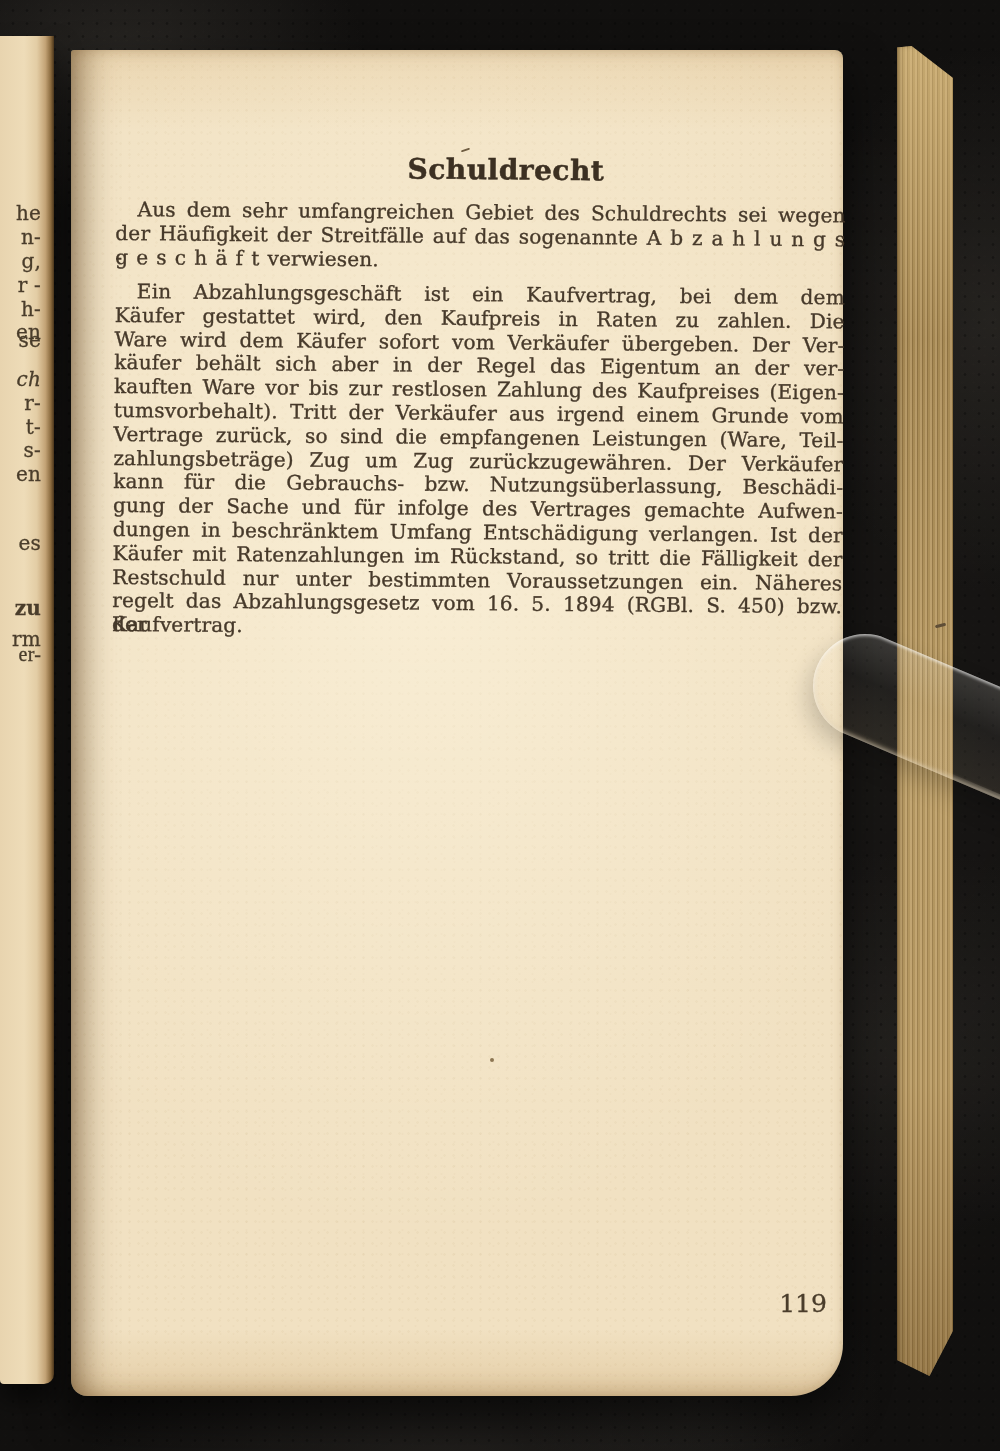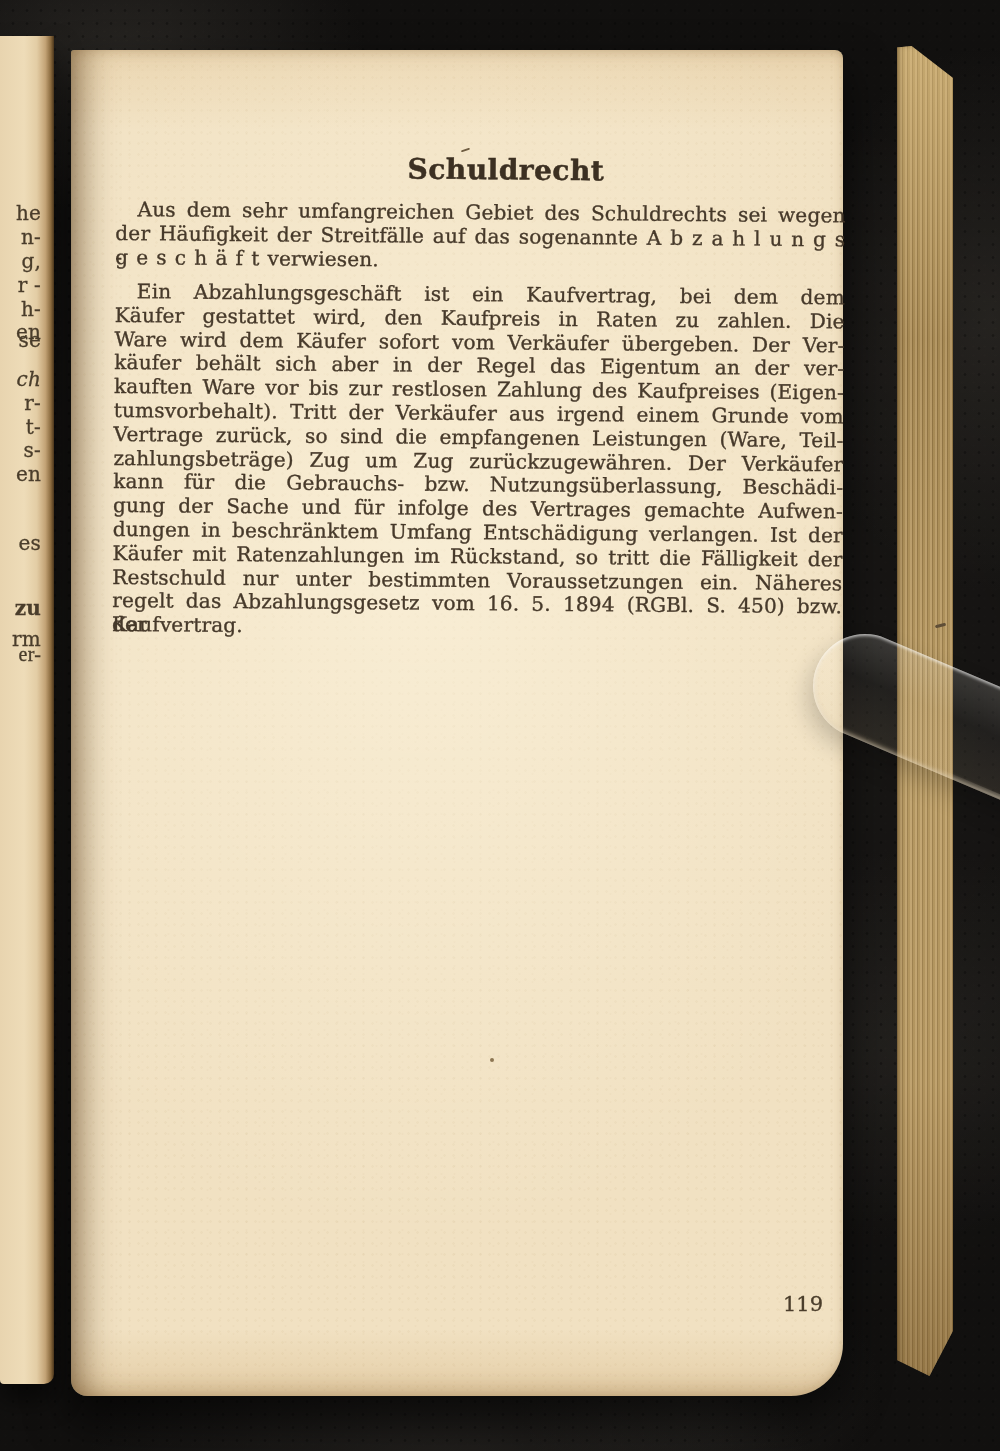--- a/index.html
+++ b/index.html
@@ -76,21 +76,21 @@
   .para-2{top:230px;}
   .para .line{
     display:block;height:23.8px;line-height:23.8px;font-size:20px;
     letter-spacing:.2px;word-spacing:1.5px;
     text-align:justify;text-align-last:justify;white-space:nowrap0;
   }
   .para .line:first-child{text-indent:22px;}
   .para .line.last{text-align-last:left;}
   .page-number{
     position:absolute;left:682px;top:1240px;width:100px;height:28px;line-height:28px;
-    text-align:center;font-size:21px;color:#4a3d2b;-webkit-text-stroke:.3px #4a3d2b;
+    text-align:center;font-size:25px;color:#4a3d2b;-webkit-text-stroke:.3px #4a3d2b;
   }
 
   
   .fore-edge{
     position:absolute;left:897px;top:46px;width:56px;height:1330px;z-index:1;
     background-image:
       linear-gradient(180deg, rgba(222,192,132,.55) 0%, rgba(150,118,66,.25) 22%,
         rgba(205,175,118,.30) 55%, rgba(196,164,108,.35) 78%, rgba(125,95,52,.5) 100%),
       repeating-linear-gradient(90deg,#8a6f41 0 1px,#a98d58 1px 3px,#bfa372 3px 5px);
     clip-path:polygon(0 .12%, 26% 0, 100% 2.4%, 100% 96.6%, 58% 100%, 0 98.8%);

